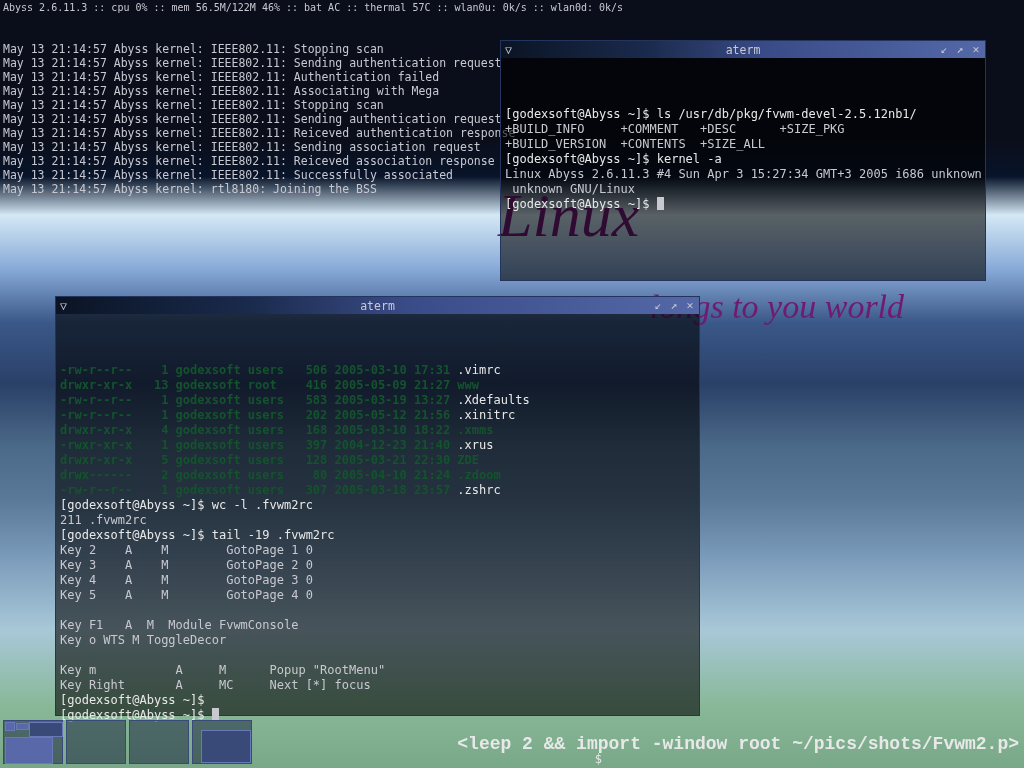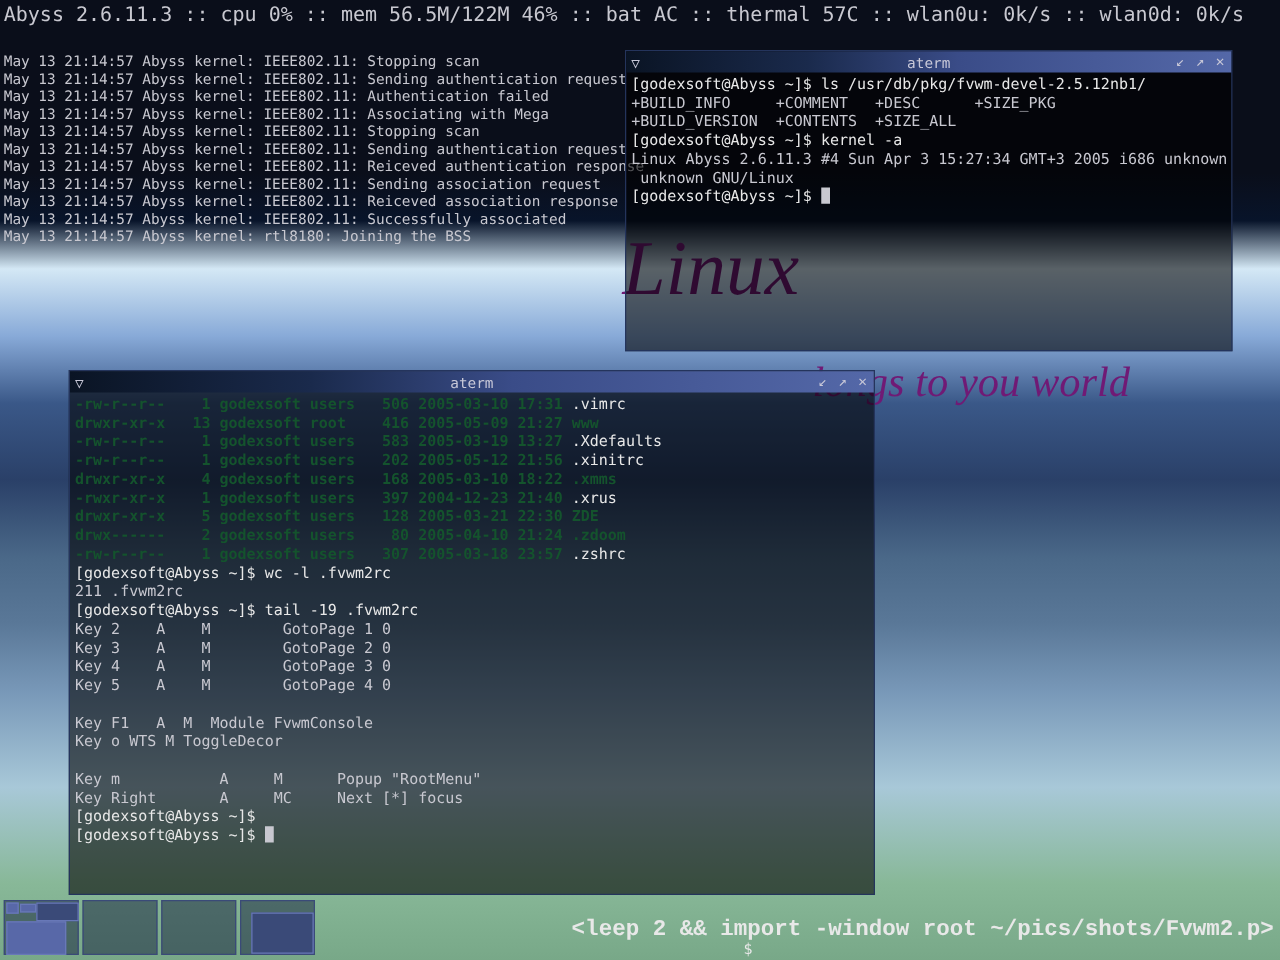--- a/index.html
+++ b/index.html
@@ -12,21 +12,21 @@
     #d4e8f5 28%, #88aad8 35%,
     #3a5888 42%, #2a4068 50%,
     #4a6888 58%, #5a7898 65%,
     #7898b8 72%, #a8c8d8 82%,
     #88b898 92%, #78a888 100%);
   overflow: hidden;
   position: relative;
 }
 .statusbar {
   position: absolute; top: 2px; left: 3px;
-  color: #c8c8d0; font-size: 16px;
+  color: #c8c8d0; font-size: 10px;
   white-space: pre;
 }
 .kernel-log {
   position: absolute; top: 42px; left: 3px;
   color: #c8c8d0; font-size: 11.5px;
   line-height: 14px;
   white-space: pre;
 }
 .wallpaper-text {
   position: absolute;
@@ -59,20 +59,21 @@
 .term .tb-menu { position: absolute; left: 4px; top: 2px; }
 .term .tb-title { position: absolute; left: 50%; transform: translateX(-50%); }
 .term .tb-btns { position: absolute; right: 2px; top: 1px; display: flex; gap: 2px; }
 .term .tb-btns span { width: 14px; text-align: center; }
 .term .body {
   padding: 2px 4px;
   color: #c8c8d0;
   line-height: 15px;
   white-space: pre;
   font-size: 12px;
+  margin-top: 47px;
 }
 .term .body .ylw { color: #14532d; font-weight: bold; }
 .term .body .wht { color: #e8e8e8; }
 .term .body .prm { color: #e8e8e8; }
 .term .cursor {
   display: inline-block; width: 7px; height: 13px;
   background: #c8c8d0; vertical-align: -2px;
 }
 .term-top { top: 40px; left: 500px; width: 486px; height: 241px; }
 .term-main { top: 296px; left: 55px; width: 645px; height: 420px; }

